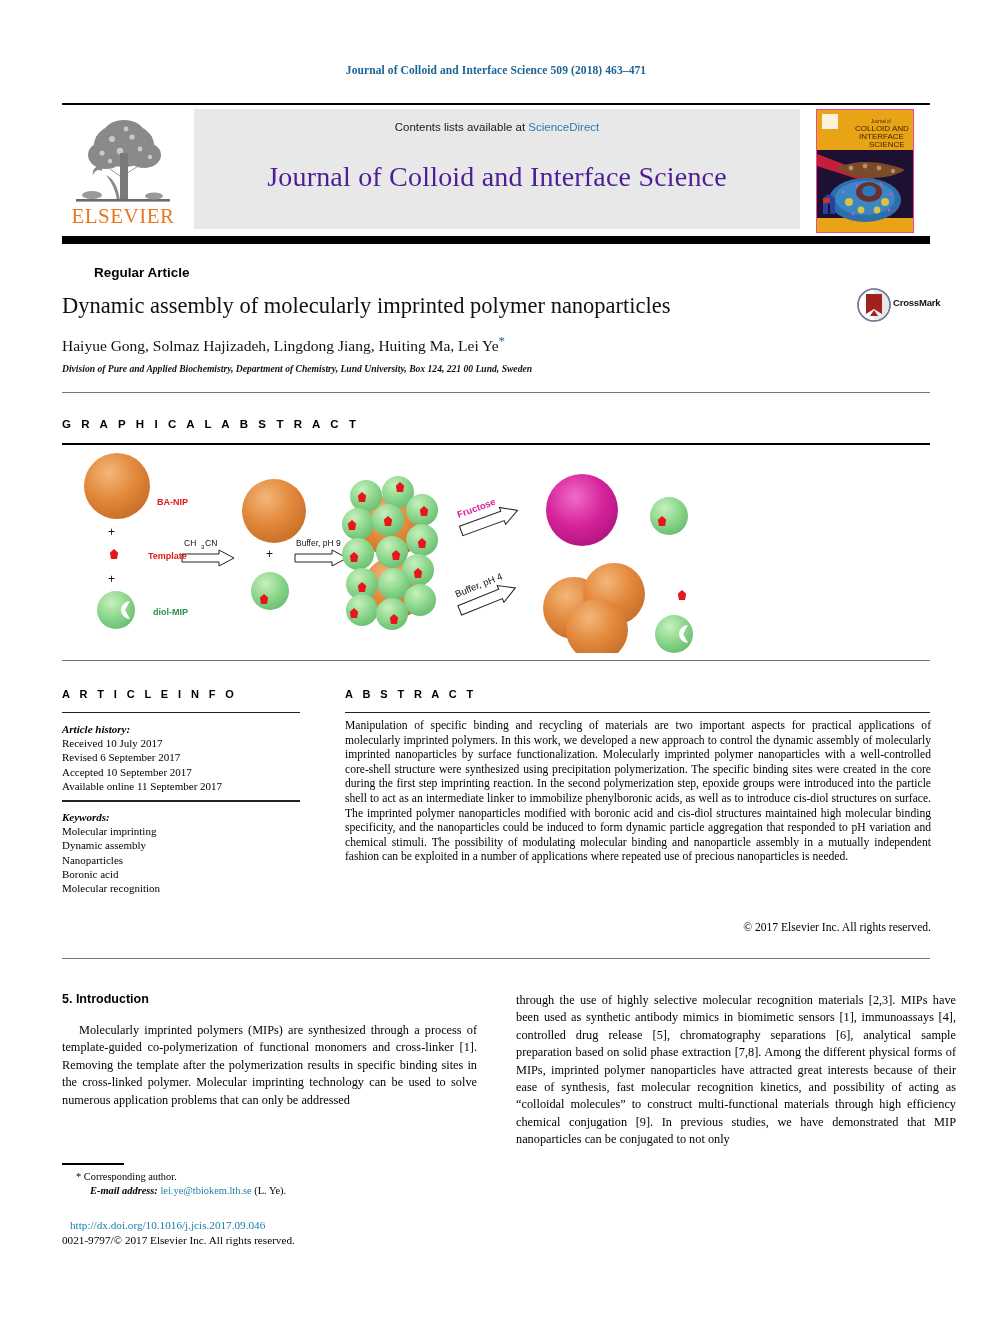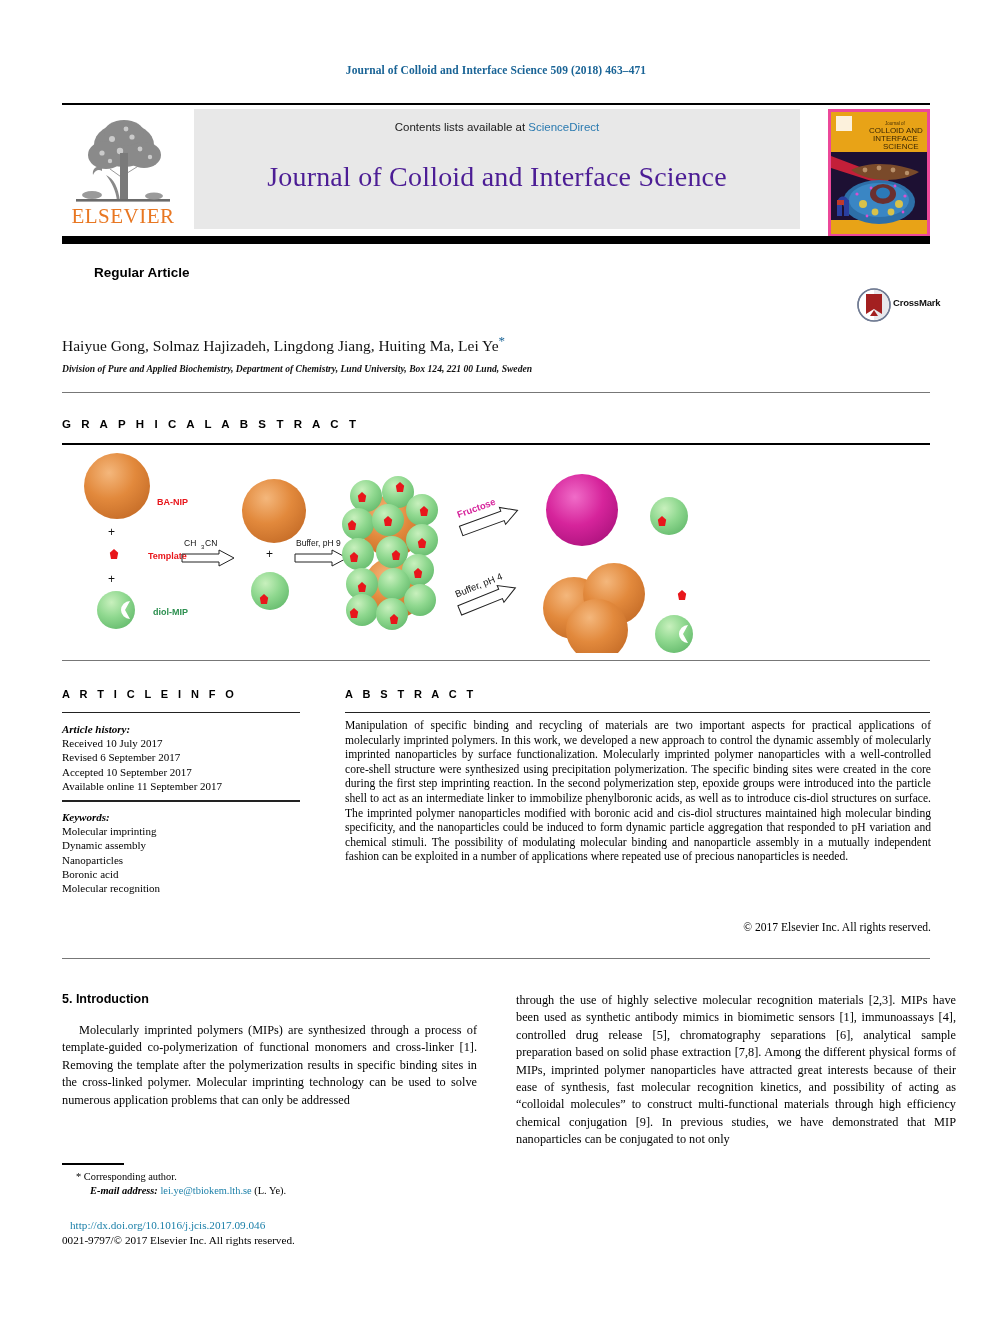--- a/index.html
+++ b/index.html
@@ -92,23 +92,23 @@
   .homepage-line {
     margin-top: 17px;
     font-family: "Liberation Sans", sans-serif;
     font-size: 11px;
     letter-spacing: 1.1px;
     color: #111;
   }
 
   .cover-thumb {
     position: absolute;
-    right: 0; top: 6px;
+    right: 16px; top: 6px;
     width: 96px; height: 122px;
-    border: 3px solid #ec4899;
+    border: 1px solid #ec4899;
     overflow: hidden;
     background: #86efac;
   }
 
   
   .art-type {
     position: absolute;
     left: 62px; top: 265px;
     font-family: "Liberation Sans", sans-serif;
     font-size: 13.5px;
@@ -429,20 +429,21 @@
         </g>
         <path d="M6 92 C6 82 18 82 18 92 L18 104 L13 104 L13 92 C13 88 11 88 11 92 L11 104 L6 104 Z" fill="#2a3fa0"></path>
         <rect x="6" y="88" width="7" height="5" fill="#c0392b"></rect>
         <rect x="13" y="88" width="5" height="5" fill="#2a3fa0"></rect>
       </svg>
     </div>
   </div>
   <div class="rule-bottom-thick"></div>
 
   <div class="art-type">Regular Article</div>
+  <div class="art-title">Dynamic assembly of molecularly imprinted polymer nanoparticles</div>
 
   <div class="crossmark">
     <svg width="34" height="34" viewBox="0 0 34 34">
       <circle cx="17" cy="17" r="16" fill="#ffffff" stroke="#8c8c8c" stroke-width="1.2"></circle>
       <path d="M17 2 A15 15 0 0 1 17 32 Z" fill="#e8e8ec"></path>
       <path d="M9 6 L25 6 L25 26 L17 21 L9 26 Z" fill="#a32020"></path>
       <path d="M13 28 L17 22 L21 28 Z" fill="#a32020"></path>
       <circle cx="17" cy="17" r="16" fill="none" stroke="#6f7b95" stroke-width="1.6"></circle>
     </svg>
     <span class="crossmark-label">CrossMark</span>

